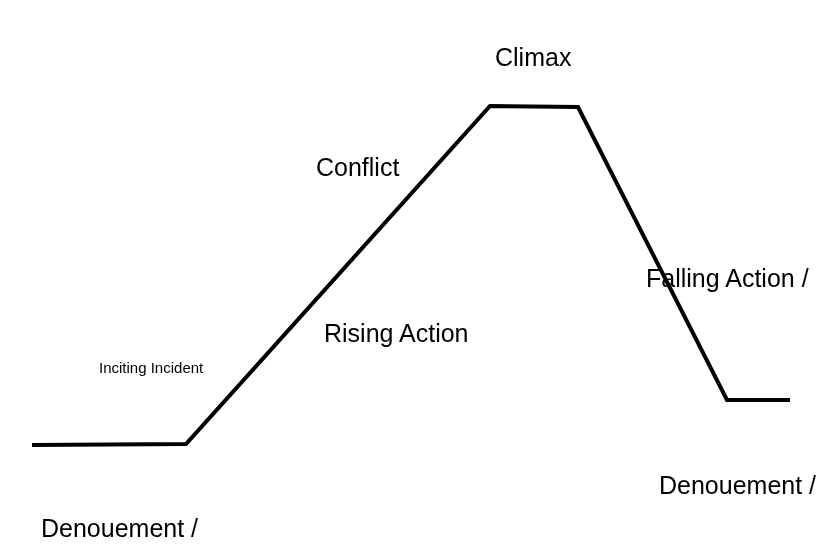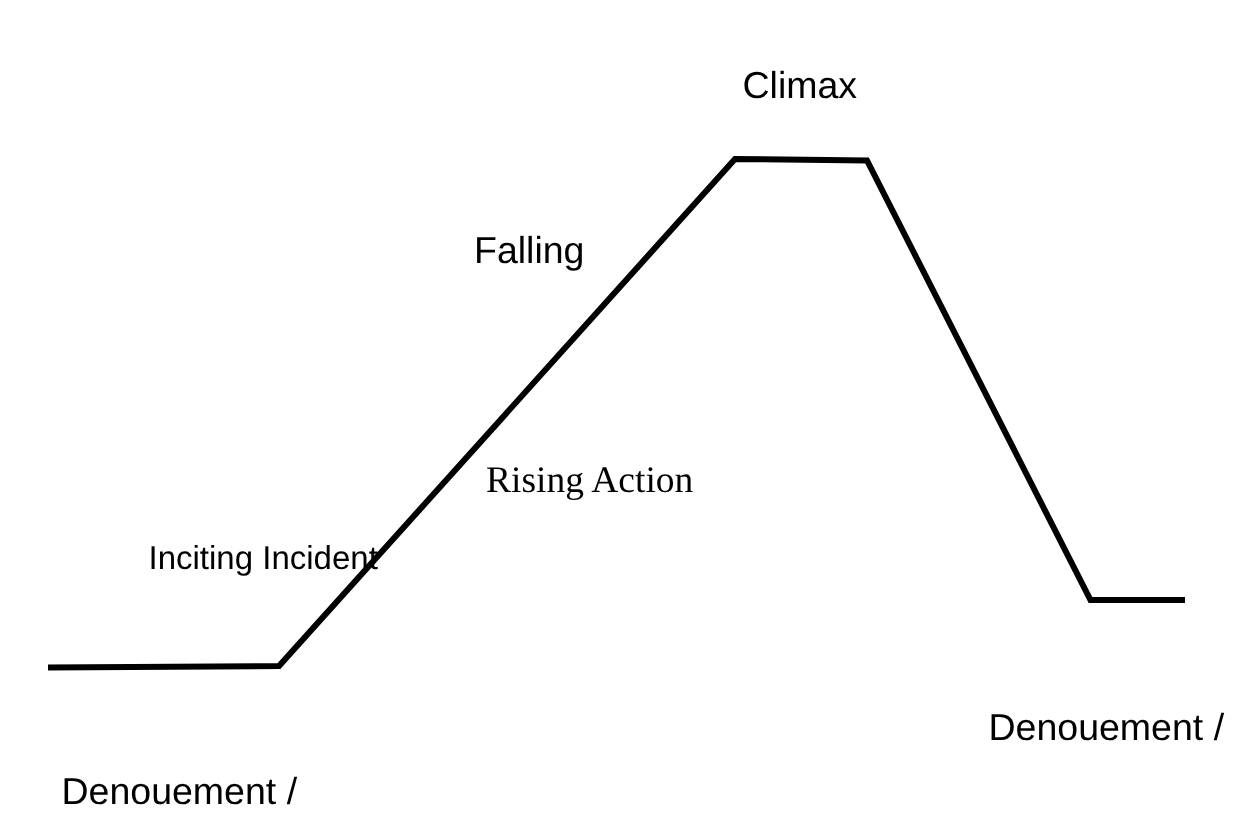--- a/index.html
+++ b/index.html
@@ -31,38 +31,37 @@
     font-family: "Liberation Sans", sans-serif;
     font-weight: 400;
     line-height: 1.22;
     white-space: pre;
     letter-spacing: 0px;
   }
   .label-lg {
     font-size: 25px;
   }
   .label-sm {
-    font-size: 22px;
+    font-size: 15px;
   }
   #label-climax {
     left: 495px;
     top: 42px;
   }
   #label-conflict {
     left: 316px;
     top: 152px;
   }
   #label-falling-action {
     left: 646px;
     top: 202px;
   }
   #label-rising-action {
     left: 324px;
-    top: 306px;
-    font-family: Liberation Serif, serif;
+    top: 318px;
   }
   #label-inciting-incident {
     left: 99px;
     top: 359px;
   }
   #label-resolution {
     left: 659px;
     top: 409px;
   }
   #label-exposition {
@@ -74,23 +73,24 @@
 <body>
 
 <div id="diagram-root" style="background: rgb(255, 255, 255);">
 
   <svg id="plot-svg" viewBox="0 0 840 548">
     <polyline points="32,445 186,444 490,106 578,107 727,400 790,400" fill="none" stroke="#000000" stroke-width="4" stroke-linecap="butt" stroke-linejoin="miter"></polyline>
   </svg>
 
   <div class="label label-lg" id="label-climax">Climax</div>
 
-  <div class="label label-lg" id="label-conflict">Falling</div>
+  <div class="label label-lg" id="label-conflict">Conflict</div>
 
   <div class="label label-lg" id="label-falling-action">
+    <div>Falling Action /</div>
   </div>
 
   <div class="label label-lg" id="label-rising-action">Rising Action</div>
 
   <div class="label label-sm" id="label-inciting-incident">Inciting Incident</div>
 
   <div class="label label-lg" id="label-resolution">
     <div>Denouement /</div>
     
   </div>

